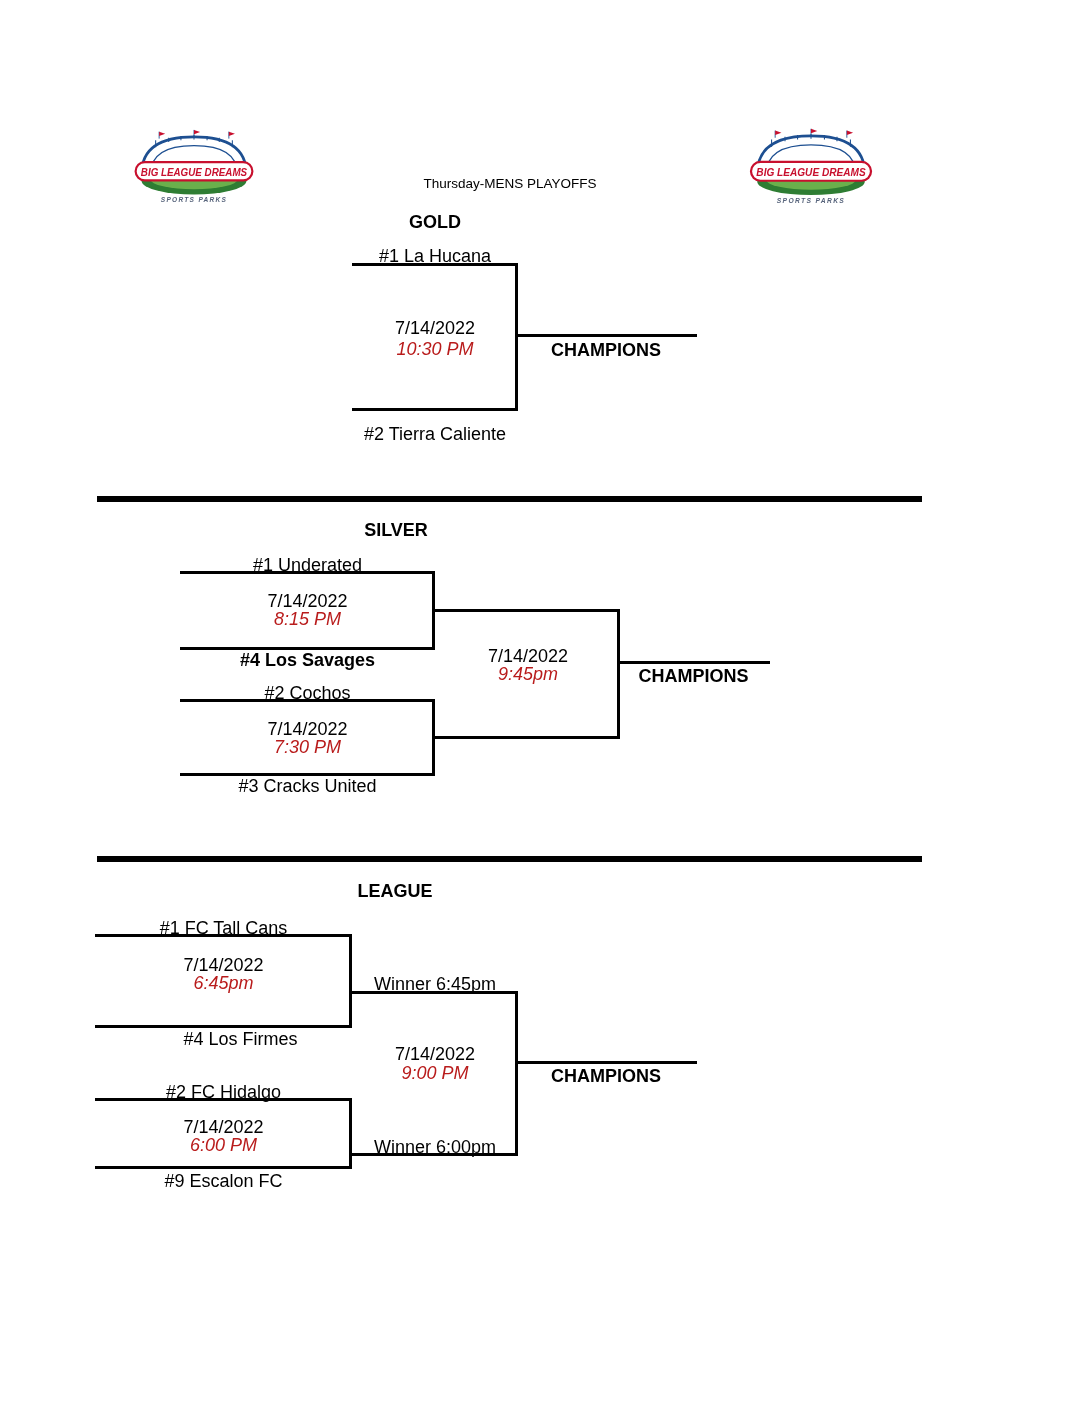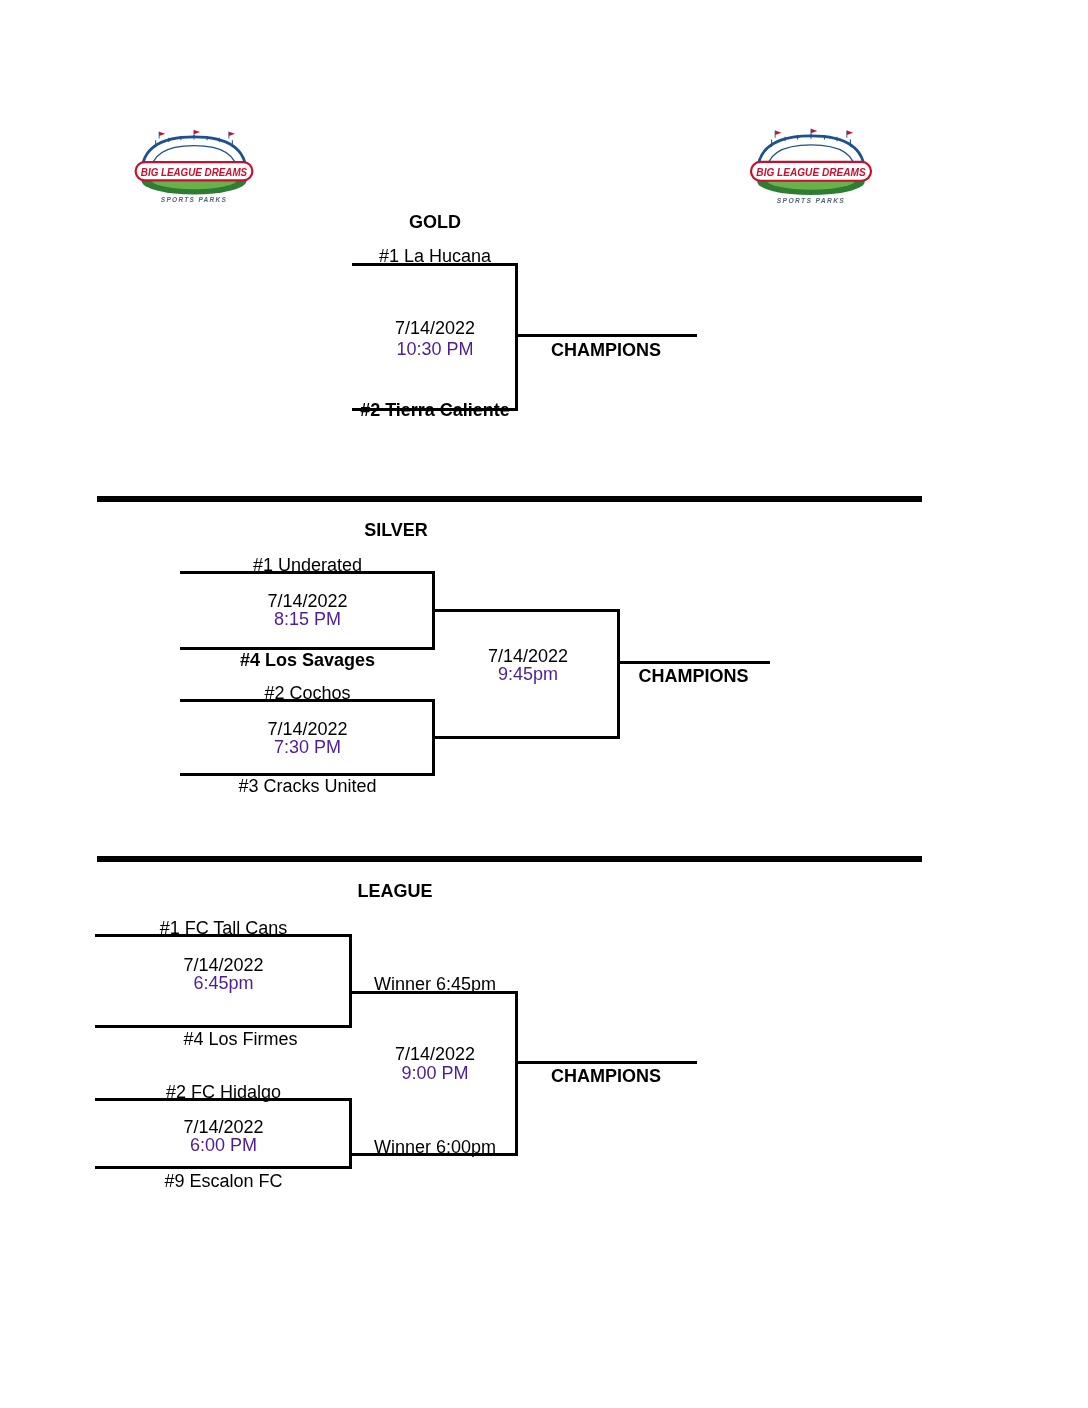--- a/index.html
+++ b/index.html
@@ -11,21 +11,21 @@
   .abs { position:absolute; }
   .c   { position:absolute; text-align:center; line-height:1.15; font-size:18px; }
   .line{ position:absolute; background:#000; }
   .divider{ position:absolute; background:#000; height:6px; }
   .title-main { font-weight:bold; font-size:17px; }
   .title-sub  { font-size:15px; }
   .title-div  { font-size:13.5px; }
   .section-label { font-weight:bold; }
   .team {}
   .date {}
-  .time { color:#4c1d95; }
+  .time { color:#b91c1c;font-style:italic; }
   .champ { font-weight:bold; }
   .winner {}
   svg.logo { position:absolute; }
   svg text { font-family:"Liberation Sans", sans-serif; }
 </style>
 </head>
 <body>
 
 <div class="abs" style="left:0;top:0;width:1088px;height:1408px;">
 
@@ -52,28 +52,29 @@
       <path d="M30 12 L30 4 M70 10 L70 2 M110 12 L110 4" stroke="#1d4f91" stroke-width="1" fill="none"></path>
       <path d="M30 4 l7 2.5 -7 2.5 z M70 2 l7 2.5 -7 2.5 z M110 4 l7 2.5 -7 2.5 z" fill="#c8102e"></path>
     </g>
     <ellipse cx="70" cy="61" rx="60" ry="15" fill="#2e7d33"></ellipse>
     <ellipse cx="70" cy="59" rx="50" ry="11" fill="#6ab04c"></ellipse>
     <rect x="3" y="39" width="134" height="21" rx="10.5" fill="#ffffff" stroke="#c8102e" stroke-width="2.5"></rect>
     <text x="70" y="54.5" text-anchor="middle" font-size="12" font-weight="bold" font-style="italic" fill="#c8102e" textLength="122" lengthAdjust="spacingAndGlyphs">BIG LEAGUE DREAMS</text>
     <text x="70" y="85" text-anchor="middle" font-size="7.5" font-weight="bold" font-style="italic" fill="#55627a" letter-spacing="1.5">SPORTS PARKS</text>
   </svg>
 
+  <div class="c title-div" style="left:260px;top:176px;width:500px;">Thursday-MENS PLAYOFFS</div>
 
   <div class="c section-label" style="left:352px;top:212px;width:166px;">GOLD</div>
 
   <div class="c team" style="left:352px;top:246px;width:166px;">#1 La Hucana</div>
   <div class="line" style="left:352px;top:263px;width:166px;height:3px;"></div>
   <div class="line" style="left:515px;top:263px;width:3px;height:148px;"></div>
   <div class="line" style="left:352px;top:408px;width:166px;height:3px;"></div>
-  <div class="c team" style="left:352px;top:400px;width:166px;font-weight:bold;">#2 Tierra Caliente</div>
+  <div class="c team" style="left:352px;top:424px;width:166px;">#2 Tierra Caliente</div>
 
   <div class="c date" style="left:352px;top:318px;width:166px;">7/14/2022</div>
   <div class="c time" style="left:352px;top:339px;width:166px;">10:30 PM</div>
 
   <div class="line" style="left:515px;top:334px;width:182px;height:3px;"></div>
   <div class="c champ" style="left:515px;top:340px;width:182px;">CHAMPIONS</div>
 
   <div class="divider" style="left:97px;top:496px;width:825px;"></div>
 
   <div class="c section-label" style="left:308px;top:520px;width:176px;">SILVER</div>

